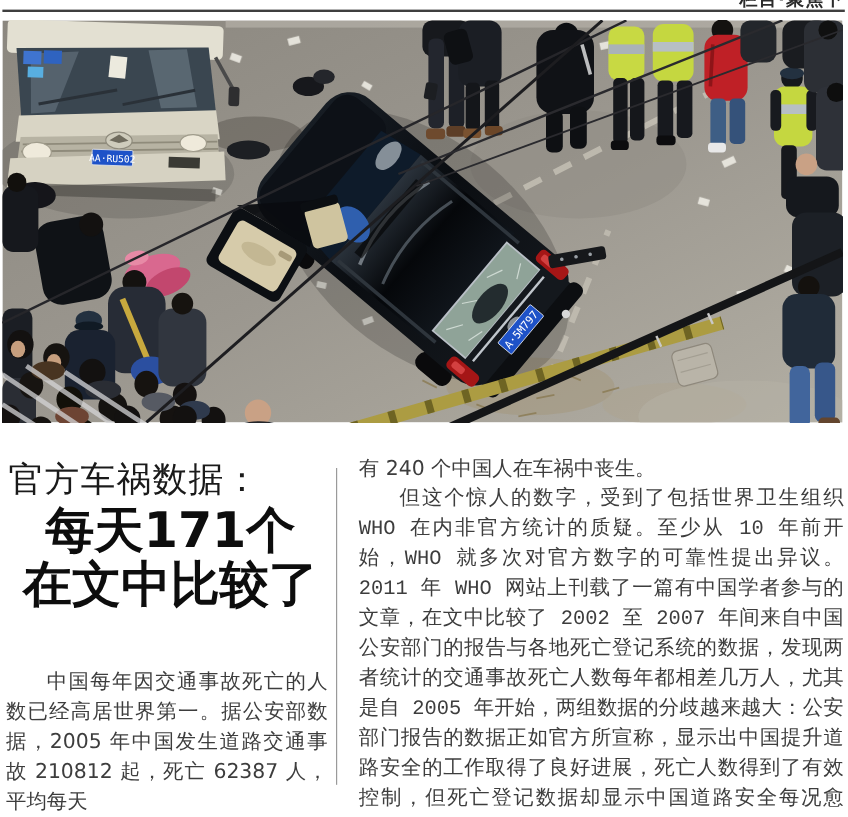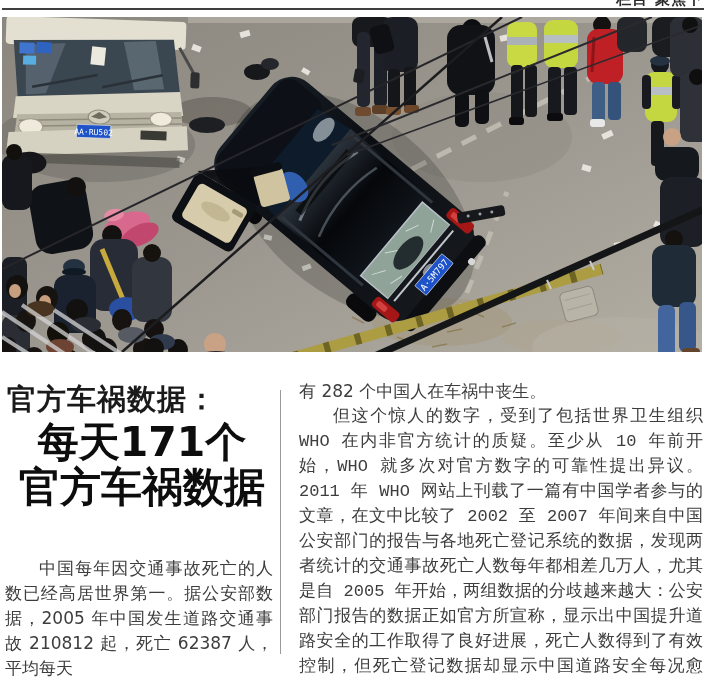--- a/index.html
+++ b/index.html
@@ -7,21 +7,21 @@
     position:relative;width:707px;height:681px;background:#ffffff;
     overflow:hidden;font-family:"DejaVu Sans","Liberation Sans",sans-serif;
   }
   .top-rule{position:absolute;left:2px;top:8px;width:702px;height:2px;background:#3f3f3f;}
   .section-label{
     position:absolute;right:4px;top:-10px;font-size:15px;font-weight:bold;color:#2b2b2b;
     letter-spacing:1px;white-space:nowrap;
   }
   .photo{position:absolute;left:2px;top:17px;width:700px;height:335px;display:block;}
   .headline{position:absolute;left:7px;top:381px;width:270px;color:#111;}
-  .kicker{font-size:29px;font-weight:bold;color:#1a1a1a;letter-spacing:1px;line-height:1.25;}
+  .kicker{font-size:29px;font-weight:normal;color:#1a1a1a;letter-spacing:1px;line-height:1.25;}
   .big-title{font-size:41px;font-weight:bold;color:#0d0d0d;line-height:1.1;letter-spacing:0px;margin-top:3px;text-align:center;}
   .left-para{
     position:absolute;left:5px;top:556px;width:268px;font-size:17px;line-height:25px;
     color:#3d3d3d;text-align:justify;text-indent:2em;margin:0;
   }
   .col-divider{position:absolute;left:280px;top:390px;width:1px;height:264px;background:#9a9a9a;}
   .right-col{
     position:absolute;left:299px;top:379px;width:404px;font-size:17px;line-height:25px;
     color:#3d3d3d;text-align:justify;
   }
@@ -350,26 +350,26 @@
       <line x1="330" y1="358" x2="700" y2="193" stroke="#141517" stroke-width="7"></line>
       <line x1="545" y1="263" x2="549" y2="272" stroke="#c9c9c9" stroke-width="2"></line>
       <line x1="588" y1="244" x2="592" y2="253" stroke="#c9c9c9" stroke-width="2"></line>
     </g>
   </svg>
 
   <div class="headline">
     <div class="kicker">官方车祸数据：</div>
     <div class="big-title">
       <div>每天171个</div>
-      <div>官方车祸数据</div>
+      <div>在文中比较了</div>
     </div>
   </div>
 
   <p class="left-para">中国每年因交通事故死亡的人数已经高居世界第一。据公安部数据，2005 年中国发生道路交通事故 210812 起，死亡 62387 人，平均每天</p>
 
   <div class="col-divider"></div>
 
   <div class="right-col">
-    <p>有 282 个中国人在车祸中丧生。</p>
+    <p>有 240 个中国人在车祸中丧生。</p>
     <p class="indent">但这个惊人的数字，受到了包括世界卫生组织 WHO 在内非官方统计的质疑。至少从 10 年前开始，WHO 就多次对官方数字的可靠性提出异议。2011 年 WHO 网站上刊载了一篇有中国学者参与的文章，在文中比较了 2002 至 2007 年间来自中国公安部门的报告与各地死亡登记系统的数据，发现两者统计的交通事故死亡人数每年都相差几万人，尤其是自 2005 年开始，两组数据的分歧越来越大：公安部门报告的数据正如官方所宣称，显示出中国提升道路安全的工作取得了良好进展，死亡人数得到了有效控制，但死亡登记数据却显示中国道路安全每况愈下。</p>
   </div>
 
 </div>
 
 </body></html>

